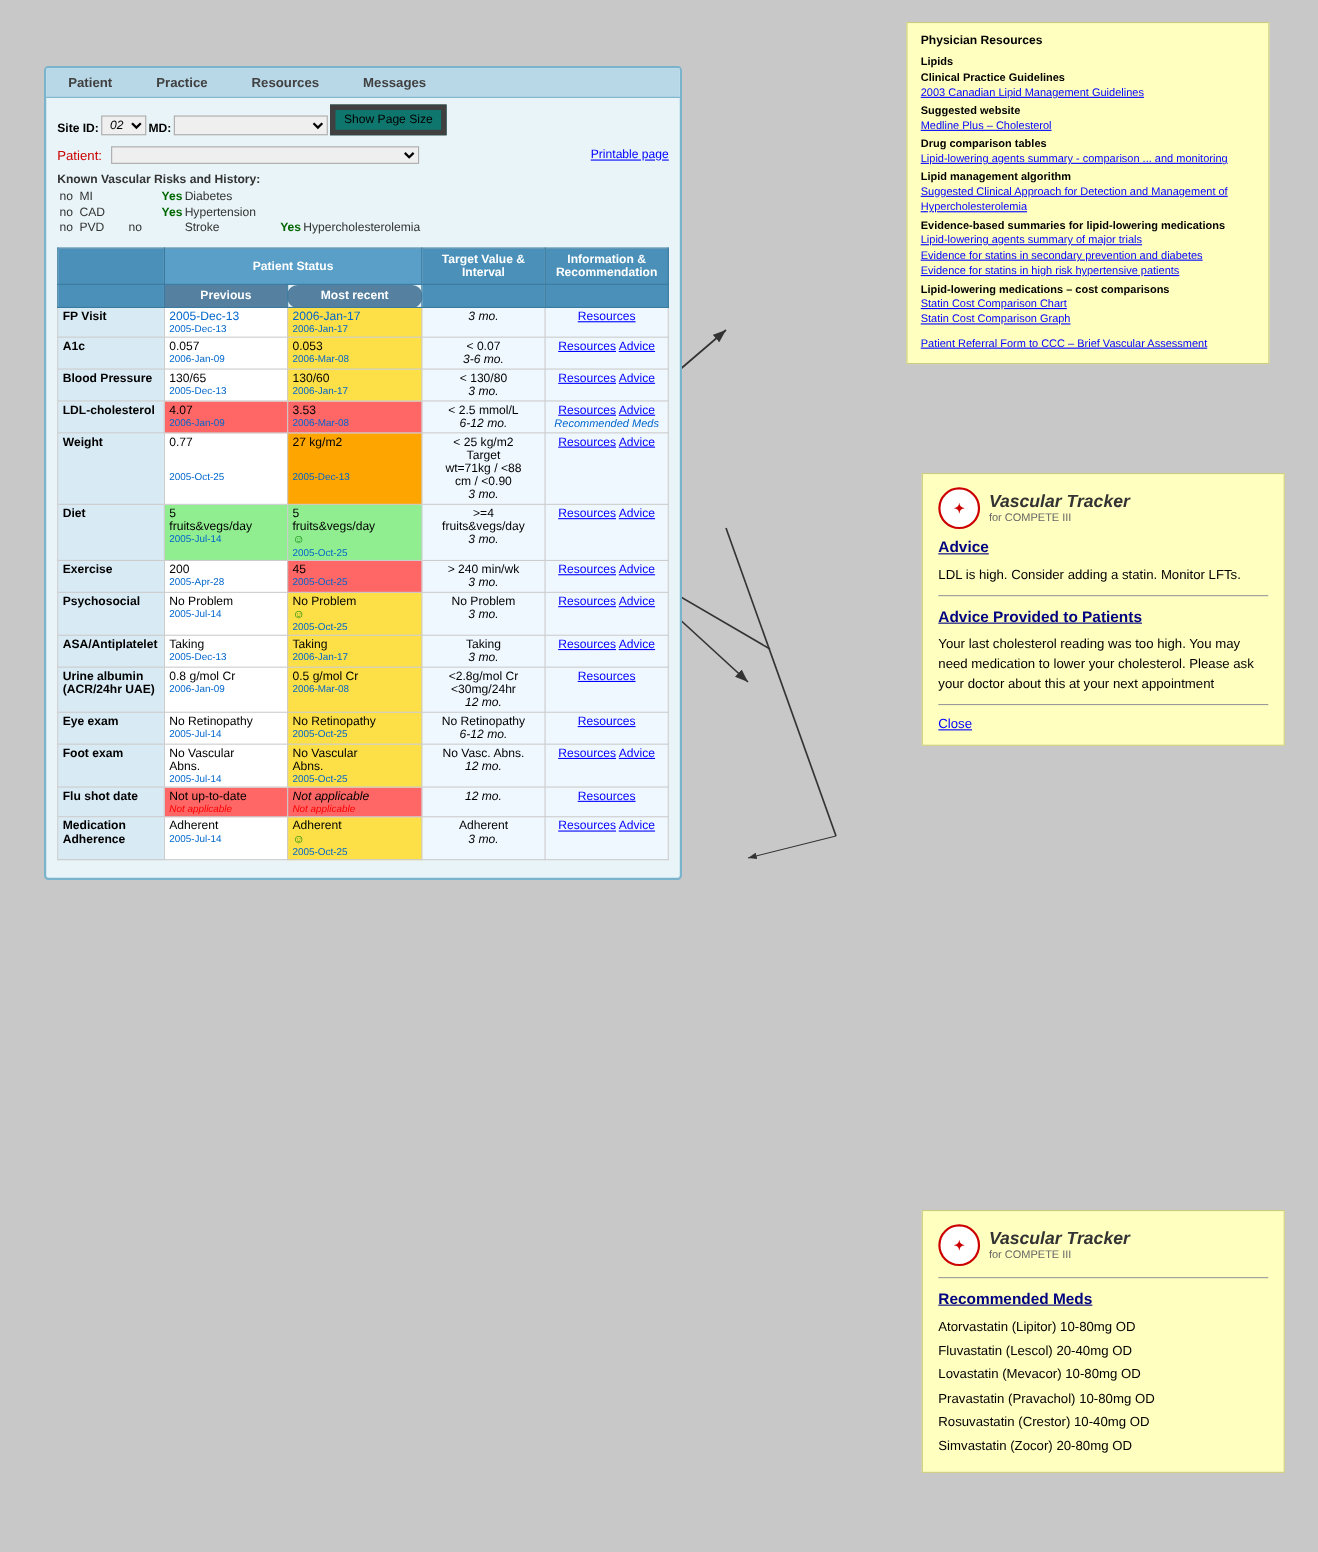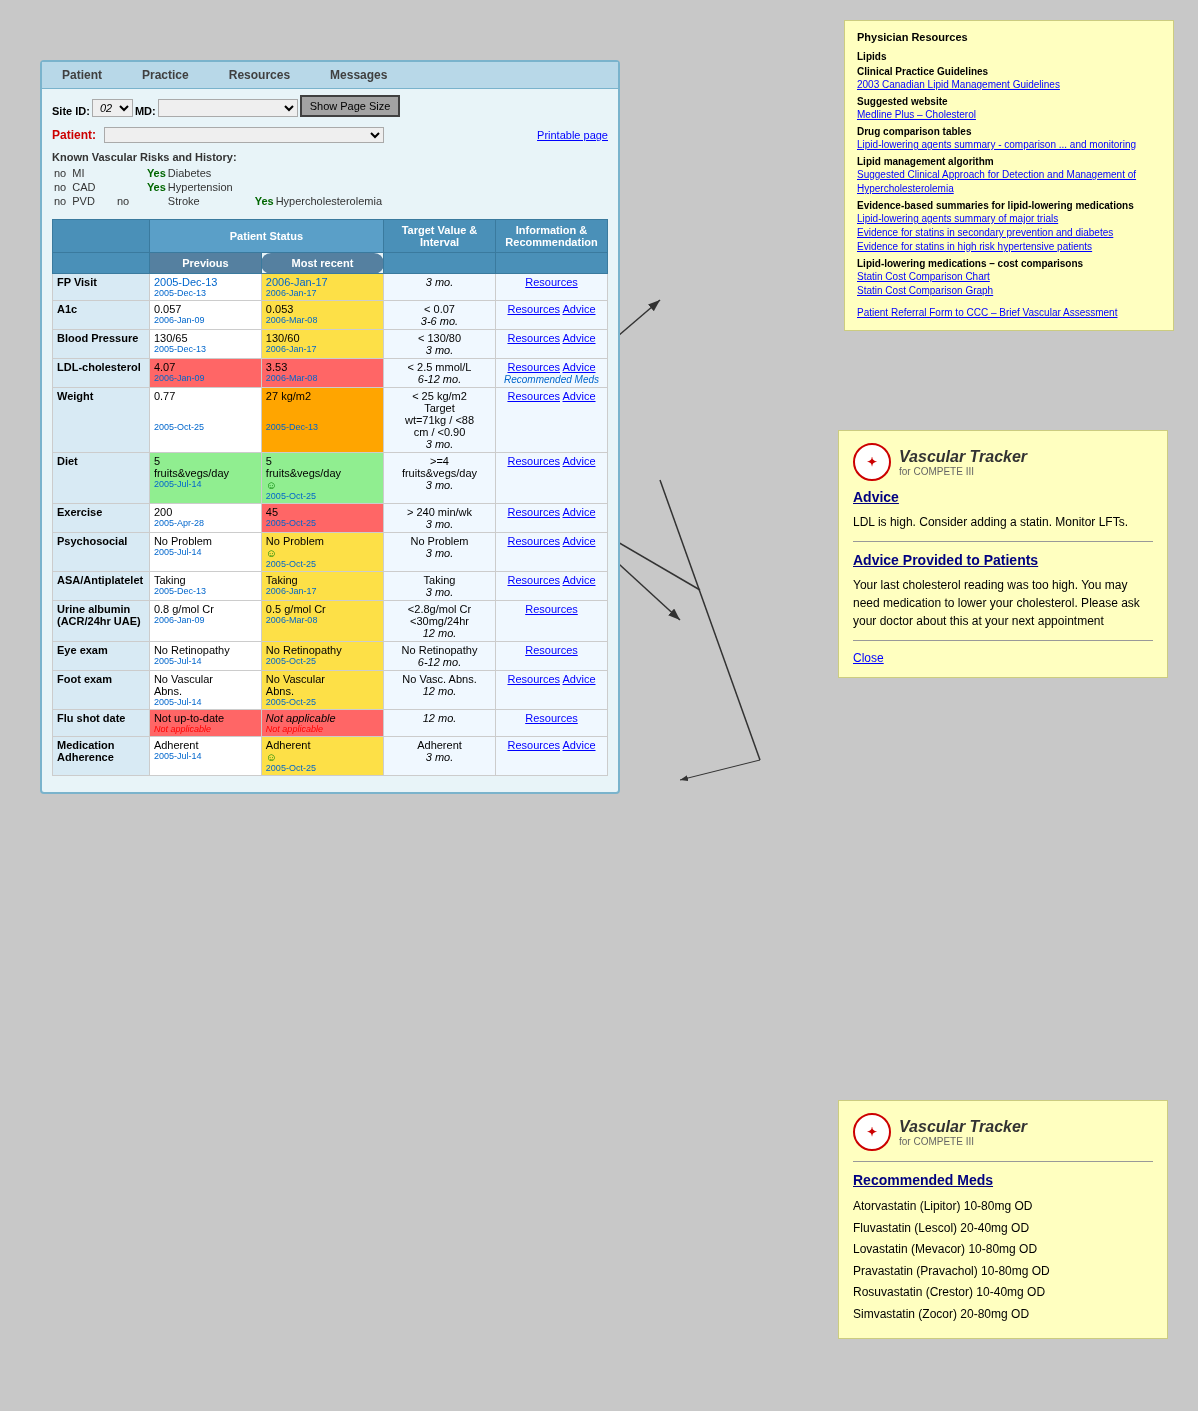--- a/index.html
+++ b/index.html
@@ -47,31 +47,31 @@
     .emr-toolbar label { font-size: 11px; font-weight: bold; }
     .emr-toolbar select, .emr-toolbar input[type=text] {
       font-size: 11px;
       border: 1px solid #aaa;
       padding: 1px 3px;
       font-style: italic;
     }
     .emr-toolbar .show-page-btn {
       padding: 3px 8px;
       font-size: 11px;
-      background: #a3a3a3;
-      border: 2px solid #404040;
+      background: #0f766e;
+      border: 5px solid #404040;
       cursor: pointer;
     }
     .patient-row {
       display: flex;
       align-items: center;
       padding: 4px 10px;
       gap: 8px;
     }
-    .patient-row label { font-weight: bold; font-size: 12px; color: #c00; }
+    .patient-row label { font-weight: normal; font-size: 12px; color: #c00; }
     .patient-row select { width: 280px; font-size: 11px; border: 1px solid #aaa; }
     .printable-link { color: blue; text-decoration: underline; cursor: pointer; font-size: 11px; margin-left: auto; }
 
     .vascular-risks {
       padding: 4px 10px;
       font-size: 11px;
       color: #333;
     }
     .vascular-risks .label { font-weight: bold; }
 
@@ -107,21 +107,21 @@
     .cell-green { background: #90ee90 !important; }
     .cell-red { background: #ff6666 !important; }
     .cell-orange { background: #ffa500 !important; }
 
     .link-blue { color: blue; text-decoration: underline; cursor: pointer; font-size: 11px; }
     .italic-blue { color: #0066cc; font-style: italic; font-size: 10px; }
 
     
     .physician-panel {
       position: absolute;
-      right: 24px;
+      right: 44px;
       top: 20px;
       width: 330px;
       background: #ffffc0;
       border: 1px solid #cccc80;
       padding: 10px 12px;
       font-size: 10px;
     }
     .physician-panel h3 {
       font-size: 11px;
       font-weight: bold;

